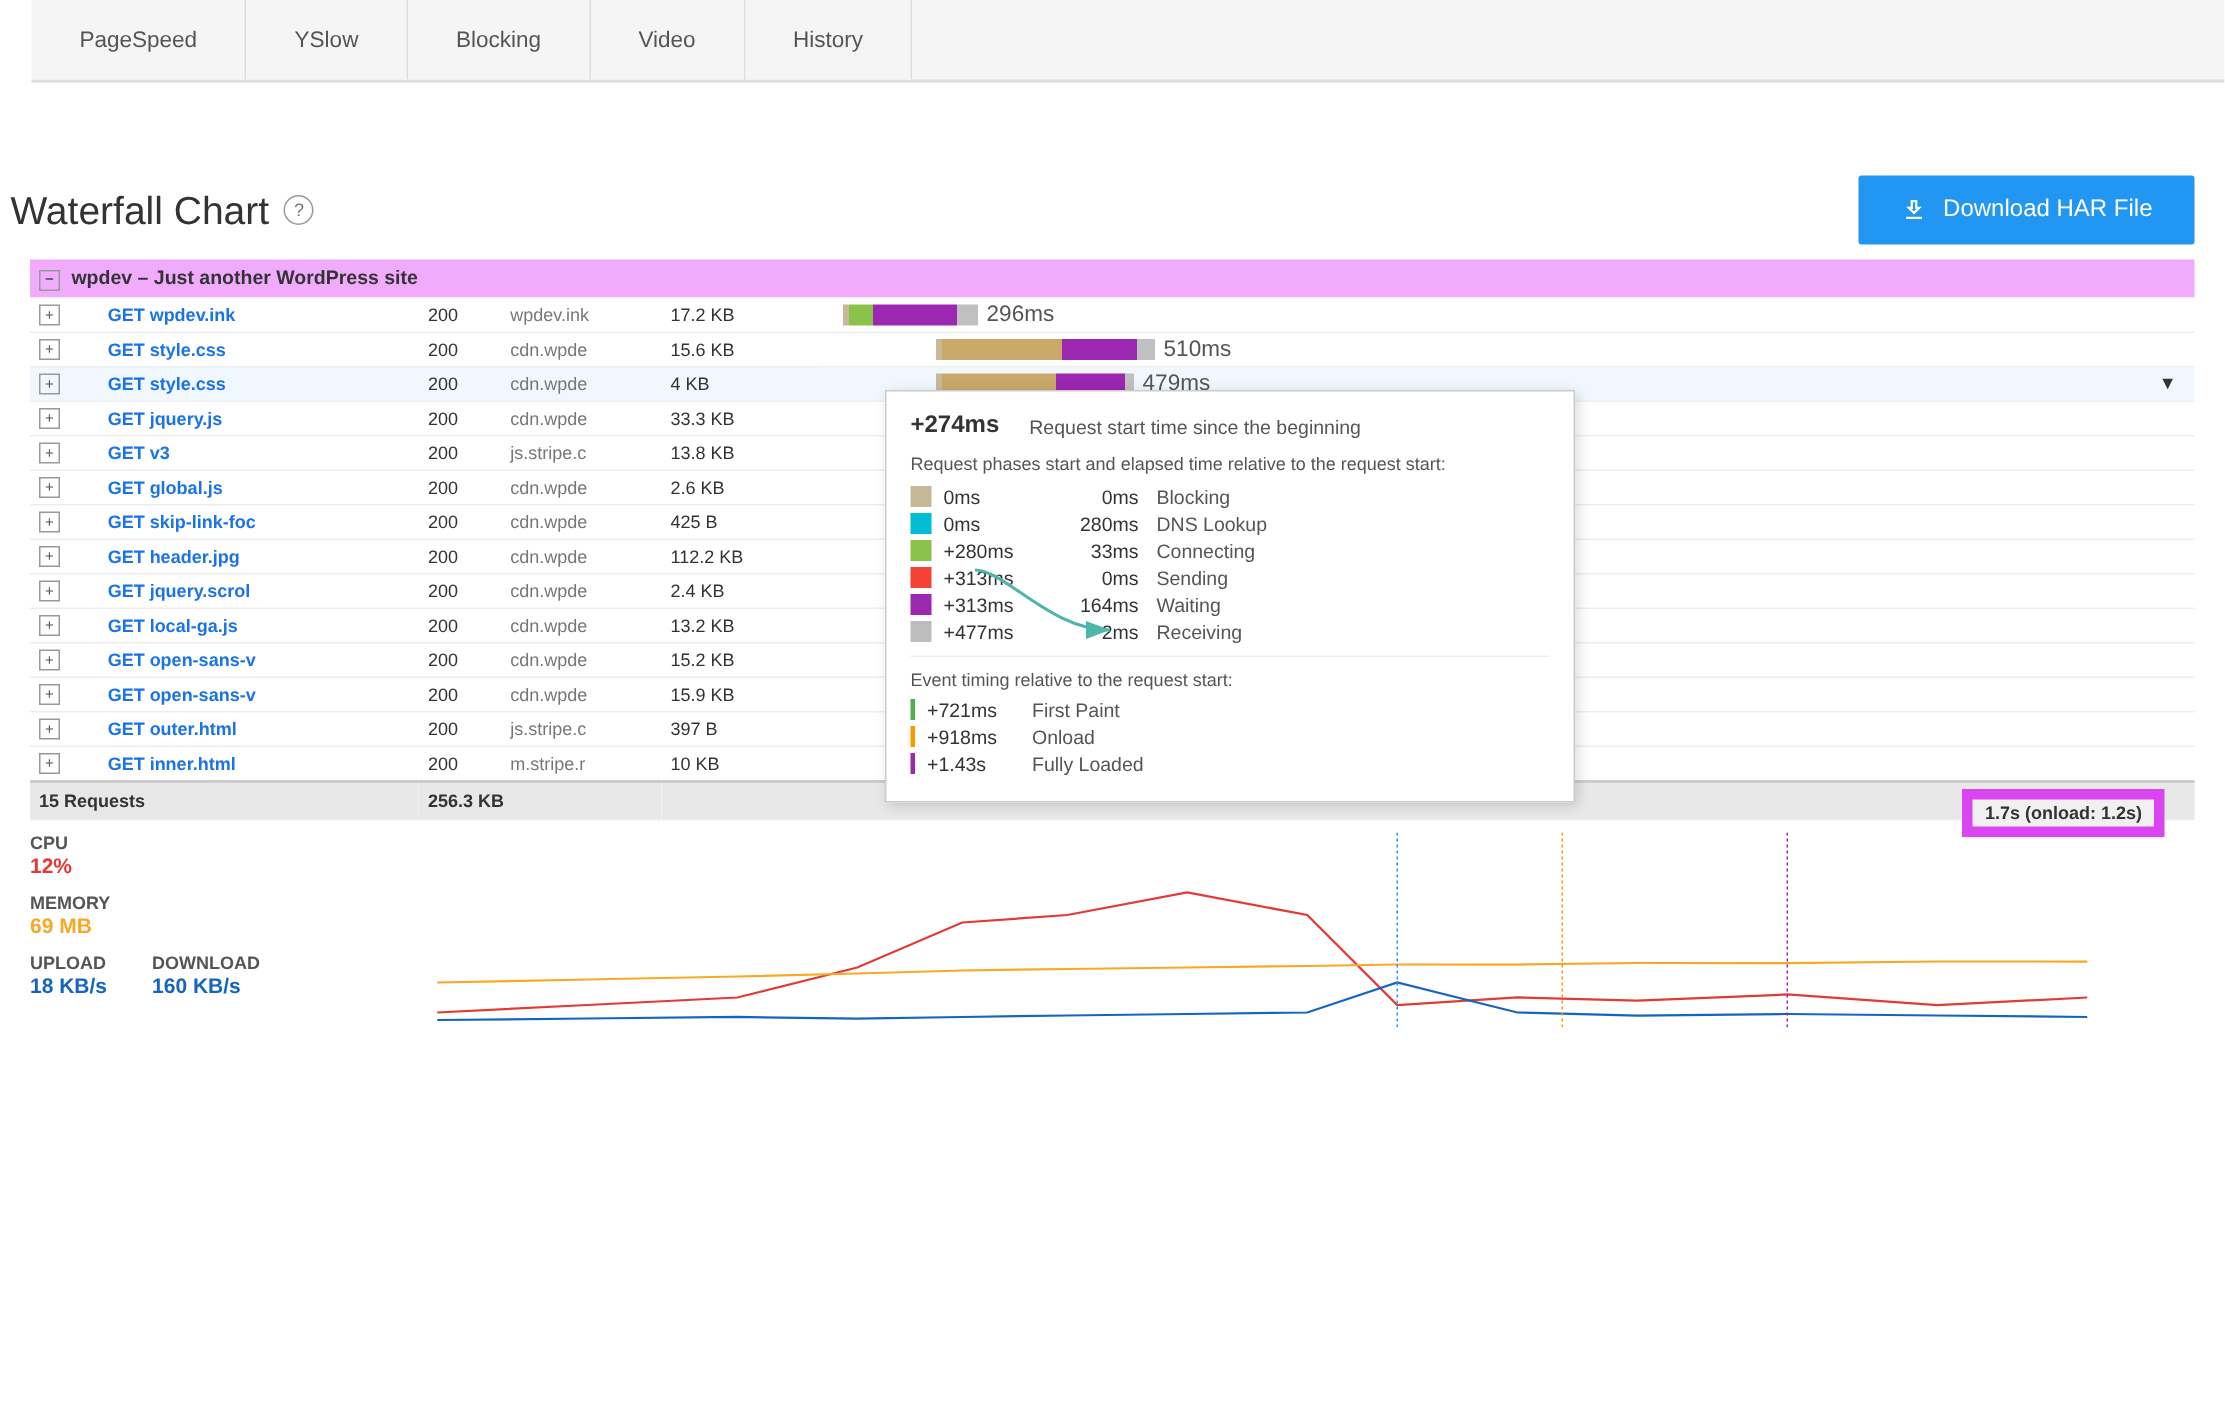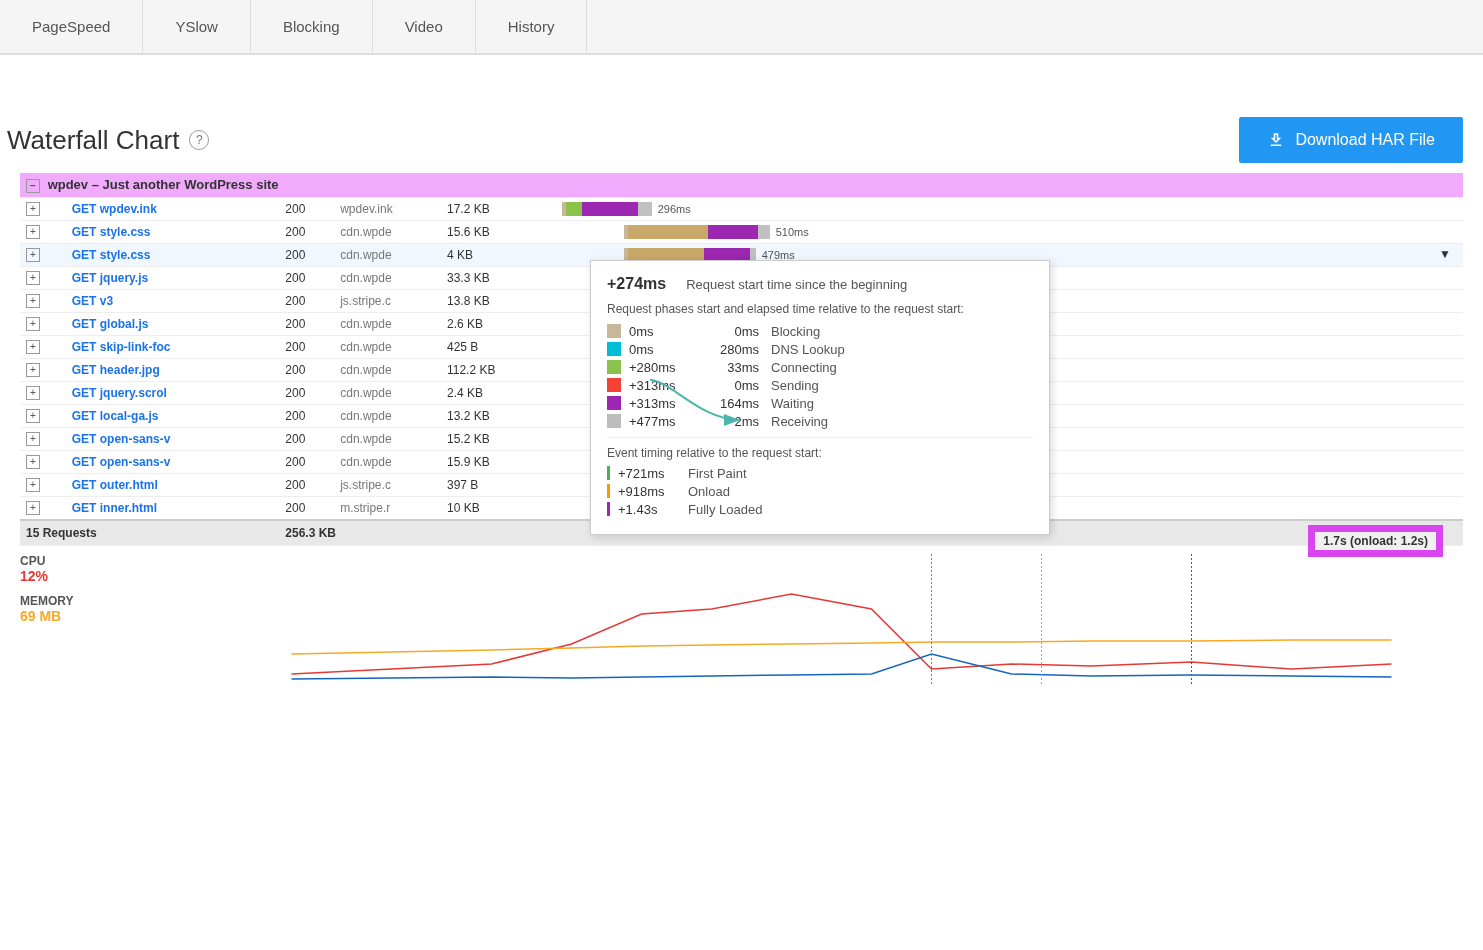--- a/index.html
+++ b/index.html
@@ -3,20 +3,21 @@
   <meta charset="utf-8">
   <style>
     * { box-sizing: border-box; margin: 0; padding: 0; }
     body { font-family: Arial, sans-serif; font-size: 13px; background: #fff; color: #333; }
 
     
     .tabs-bar {
       display: flex;
       border-bottom: 2px solid #ddd;
       background: #f5f5f5;
+      margin-left: 21px;
     }
     .tab {
       padding: 18px 32px;
       cursor: pointer;
       font-size: 15px;
       color: #555;
       border-right: 1px solid #ddd;
       background: #f5f5f5;
     }
     .tab.active {
@@ -117,21 +118,21 @@
       height: 16px;
       position: relative;
     }
     .bar-segment {
       height: 14px;
       display: inline-block;
     }
     .bar-label {
       margin-left: 6px;
       color: #555;
-      font-size: 11px;
+      font-size: 15px;
     }
 
     
     .summary-row td {
       background: #e8e8e8;
       font-weight: bold;
       padding: 5px 6px;
       border-top: 2px solid #ccc;
     }
     .stat-label { font-weight: bold; font-size: 12px; color: #555; }
@@ -490,20 +491,30 @@
   <div style="display:flex; gap:0; margin-top:8px;">
     <div style="min-width:200px;">
       <div style="margin-bottom:10px;">
         <div class="stat-label">CPU</div>
         <div class="stat-value red">12%</div>
       </div>
       <div style="margin-bottom:10px;">
         <div class="stat-label">MEMORY</div>
         <div class="stat-value yellow">69 MB</div>
       </div>
+      <div style="display:flex; gap:30px;">
+        <div>
+          <div class="stat-label">UPLOAD</div>
+          <div class="stat-value blue">18 KB/s</div>
+        </div>
+        <div>
+          <div class="stat-label">DOWNLOAD</div>
+          <div class="stat-value blue">160 KB/s</div>
+        </div>
+      </div>
     </div>
 
     <div style="flex:1; position:relative; height:130px;">
       <svg width="100%" height="130" viewBox="0 0 1100 130">
 
         <polyline points="0,120 100,115 200,110 280,90 350,60 420,55 500,40 580,55 640,115 720,110 800,112 900,108 1000,115 1100,110" fill="none" stroke="#e53935" stroke-width="1.5"></polyline>
 
         <polyline points="0,100 100,98 200,96 280,94 350,92 420,91 500,90 580,89 640,88 720,88 800,87 900,87 1000,86 1100,86" fill="none" stroke="#f9a825" stroke-width="1.5"></polyline>
 
         <polyline points="0,125 100,124 200,123 280,124 350,123 420,122 500,121 580,120 640,100 700,115 720,120 800,122 900,121 1000,122 1100,123" fill="none" stroke="#1565c0" stroke-width="1.5"></polyline>

